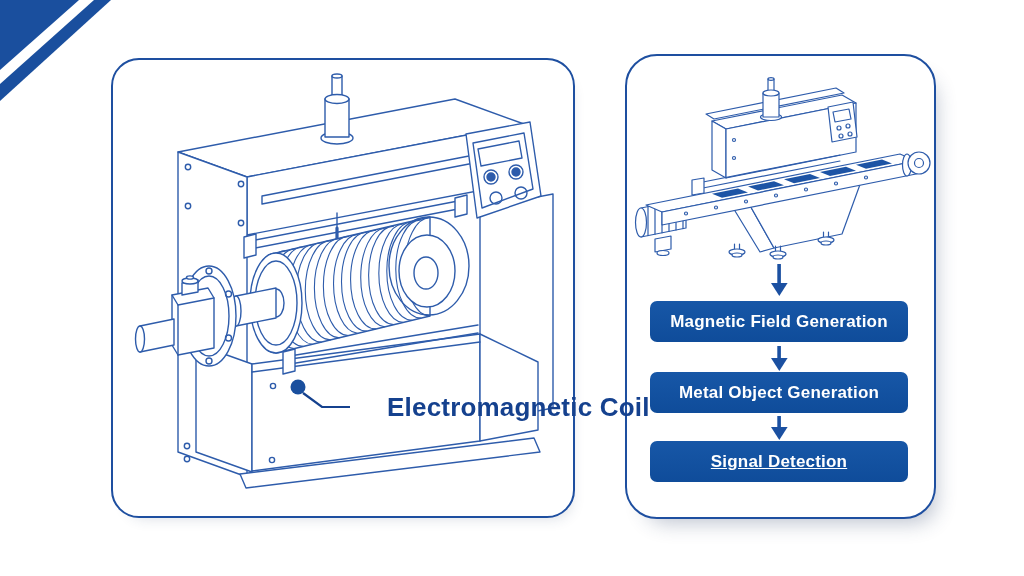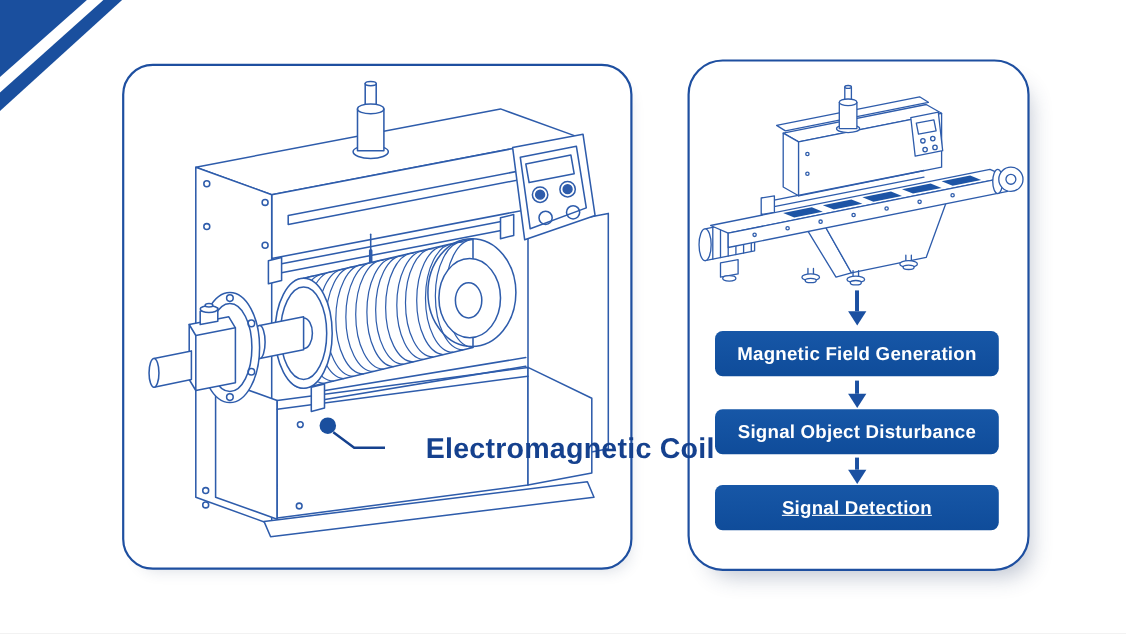--- a/index.html
+++ b/index.html
@@ -253,19 +253,19 @@
       </g>
     </g>
   </svg>
 
   <div class="callout-label">Electromagnetic Coil</div>
 
   <div class="flow-step s0">
     <span>Magnetic Field Generation</span>
   </div>
   <div class="flow-step s1">
-    <span>Signal Object Disturbance</span>
+    <span>Metal Object Generation</span>
   </div>
   <div class="flow-step s2">
     <span>Signal Detection</span>
   </div>
 
 </div>
 
 </body></html>

